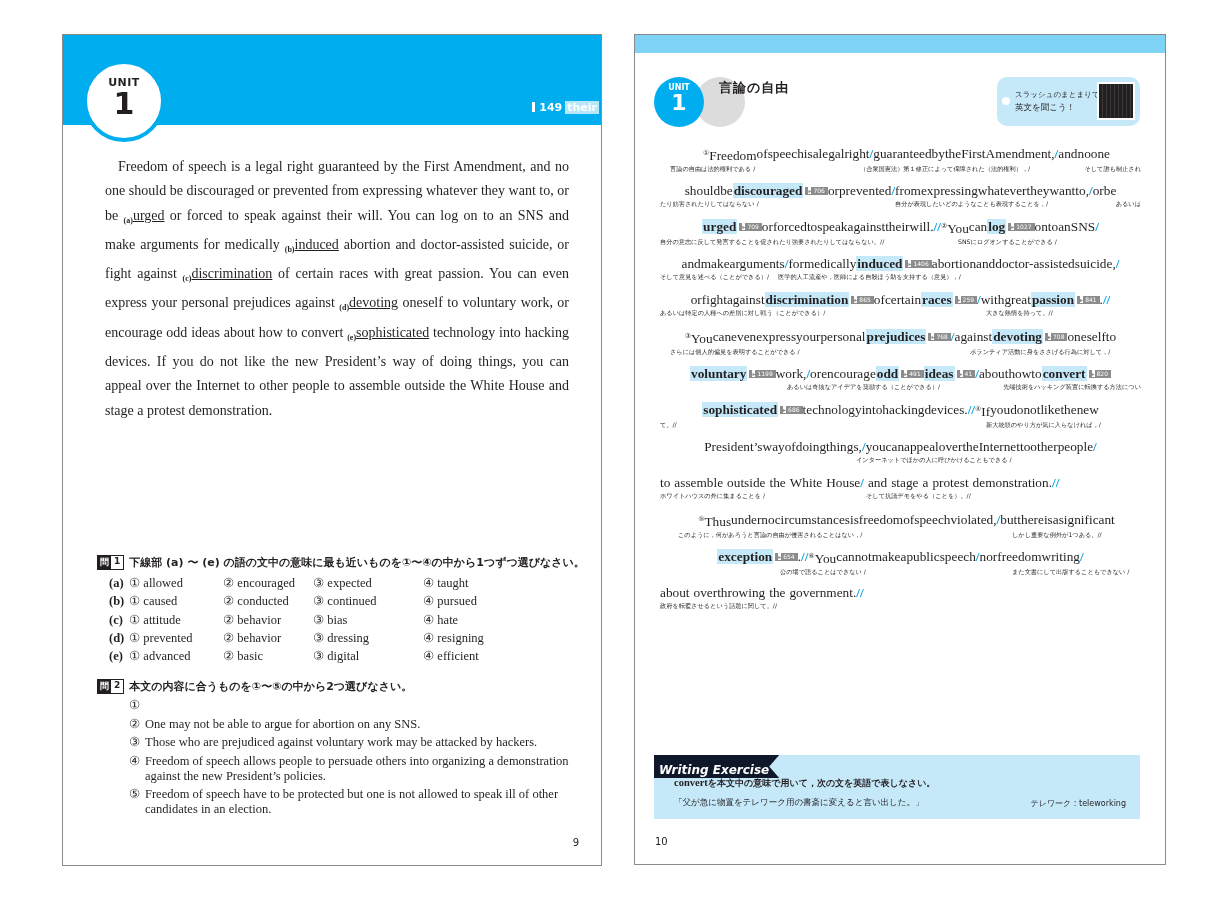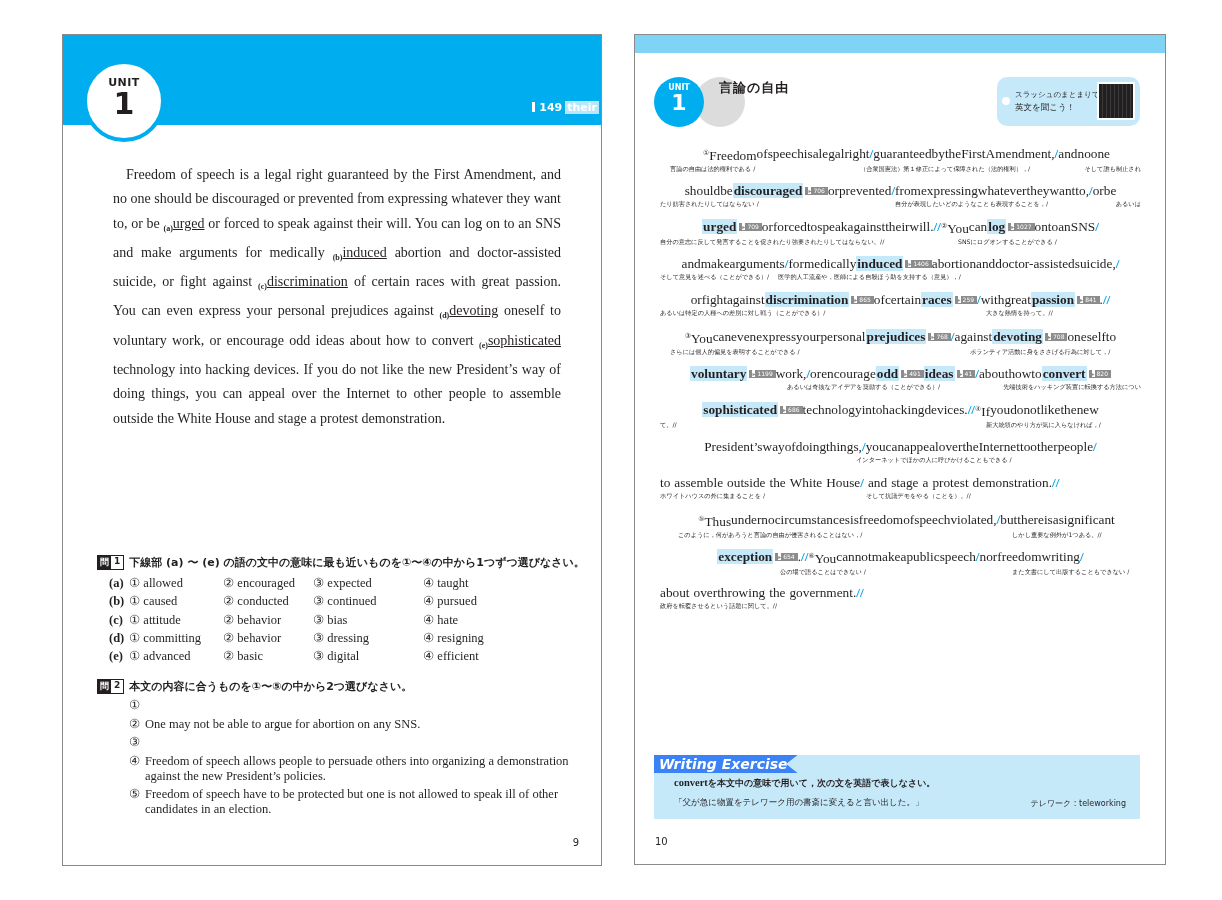--- a/index.html
+++ b/index.html
@@ -14,21 +14,21 @@
   .unit-circle { position:absolute; left:20px; top:25px; width:74px; height:74px; border-radius:50%;
                  background:#fff; border:4px solid #00adee; box-sizing:content-box; text-align:center; }
   .unit-circle .u { font-family:"DejaVu Sans", sans-serif; font-weight:bold; font-size:11px; letter-spacing:0.5px; margin-top:12px; color:#231f20;}
   .unit-circle .n { font-family:"DejaVu Sans", sans-serif; font-weight:bold; font-size:30px; line-height:30px; color:#231f20;}
   .lh-title { position:absolute; left:110px; top:46px; font-family:"DejaVu Serif", serif; font-weight:bold; font-size:28px; color:#fff; letter-spacing:0.5px; }
   .wordcount { position:absolute; right:2px; top:66px; font-family:"DejaVu Sans", sans-serif; font-size:11px; color:#fff; font-weight:bold; }
   .wordcount .br { display:inline-block; width:3px; height:10px; background:#fff; margin-right:4px; vertical-align:-1px;}
   .wordcount .w { background:#b8e6fa; color:#fff; padding:0 2px; margin-left:3px; }
 
   .passage { position:absolute; left:34px; top:112px; width:480px; font-size:14px; line-height:24.3px; text-align:justify; }
-  .passage p { margin:16px; text-indent:13px; }
+  .passage p { margin:8px; text-indent:13px; }
   .passage u { text-decoration:underline; }
   .sub { font-size:8px; font-weight:bold; vertical-align:-3px; }
 
   .q-head { font-family:"DejaVu Sans", sans-serif; font-size:11px; font-weight:bold; display:flex; align-items:center; }
   .q-badge { display:inline-flex; margin-right:5px; border:1px solid #231f20; }
   .q-badge .a { background:#231f20; color:#fff; padding:0 2px; font-size:9px; }
   .q-badge .b { background:#fff; color:#231f20; padding:0 3px; font-size:9px; }
   #q1 { position:absolute; left:34px; top:520px; width:500px; }
   .q1-grid { margin-left:12px; margin-top:4px; font-size:12.5px; line-height:18.3px; }
   .q1-row { display:flex; }
@@ -61,21 +61,21 @@
   .en.left { justify-content:flex-start; gap:4px; }
   .jp { font-family:"DejaVu Sans", sans-serif; font-size:6.2px; line-height:9px; position:relative; height:10px; white-space:nowrap; }
   .jp span { position:absolute; top:0; }
   .hl { background:#c6e9fa; font-weight:bold; padding:0 1px; }
   .sl { color:#00a0e0; font-weight:bold; }
   .num-badge { display:inline-block; font-family:"DejaVu Sans", sans-serif; font-size:6px; background:#8c8c8c; color:#fff; padding:0 3px; margin-left:2px; vertical-align:2px; line-height:8px;}
   .num-badge::before { content:"▸"; color:#8c8c8c; background:#fff; margin-right:2px; }
   .circ { font-size:7px; vertical-align:5px; }
 
   .writing { position:absolute; left:19px; top:720px; width:486px; height:64px; background:#c6e9fa; }
-  .writing .tag { position:absolute; left:0; top:0; background:#3b82f6; color:#fff; font-family:"DejaVu Sans", sans-serif; font-style:italic; font-weight:bold; font-size:14px; padding:1px 10px 1px 5px; clip-path:polygon(0 0,100% 0,92% 50%,100% 100%,0 100%); }
+  .writing .tag { position:absolute; left:0; top:0; background:#0f172a; color:#fff; font-family:"DejaVu Sans", sans-serif; font-style:italic; font-weight:bold; font-size:12px; padding:8px 10px 1px 5px; clip-path:polygon(0 0,100% 0,92% 50%,100% 100%,0 100%); }
   .writing .l1 { position:absolute; left:20px; top:22px; font-family:"DejaVu Sans", sans-serif; font-size:9px; font-weight:bold;}
   .writing .l1 b { font-family:"Liberation Serif", serif; font-size:10.5px; }
   .writing .l2 { position:absolute; left:20px; top:42px; font-family:"DejaVu Sans", sans-serif; font-size:8.5px; }
   .writing .hint { position:absolute; right:14px; top:43px; font-family:"DejaVu Sans", sans-serif; font-size:8px; }
 </style>
 </head>
 <body>
 
 <div class="page" id="left-page">
   <div class="lh-band"></div>
@@ -116,21 +116,21 @@
         </div>
         <div class="q1-row">
           <span class="lab">(c)</span>
           <span class="c1">① attitude</span>
           <span class="c2">② behavior</span>
           <span class="c3">③ bias</span>
           <span class="c4">④ hate</span>
         </div>
         <div class="q1-row">
           <span class="lab">(d)</span>
-          <span class="c1">① committing</span>
+          <span class="c1">① prevented</span>
           <span class="c2">② behavior</span>
           <span class="c3">③ dressing</span>
           <span class="c4">④ resigning</span>
         </div>
         <div class="q1-row">
           <span class="lab">(e)</span>
           <span class="c1">① advanced</span>
           <span class="c2">② basic</span>
           <span class="c3">③ digital</span>
           <span class="c4">④ efficient</span>
@@ -149,20 +149,21 @@
     <div class="q2-list" id="q2-list">
         <div class="q2-item">
           <span class="num">①</span>
         </div>
         <div class="q2-item">
           <span class="num">②</span>
           <span>One may not be able to argue for abortion on any SNS.</span>
         </div>
         <div class="q2-item">
           <span class="num">③</span>
+          <span>Those who are prejudiced against voluntary work may be attacked by hackers.</span>
         </div>
         <div class="q2-item">
           <span class="num">④</span>
           <span>Freedom of speech allows people to persuade others into organizing a demonstration against the new President’s policies.</span>
         </div>
         <div class="q2-item">
           <span class="num">⑤</span>
           <span>Freedom of speech have to be protected but one is not allowed to speak ill of other candidates in an election.</span>
         </div>
       </div>

